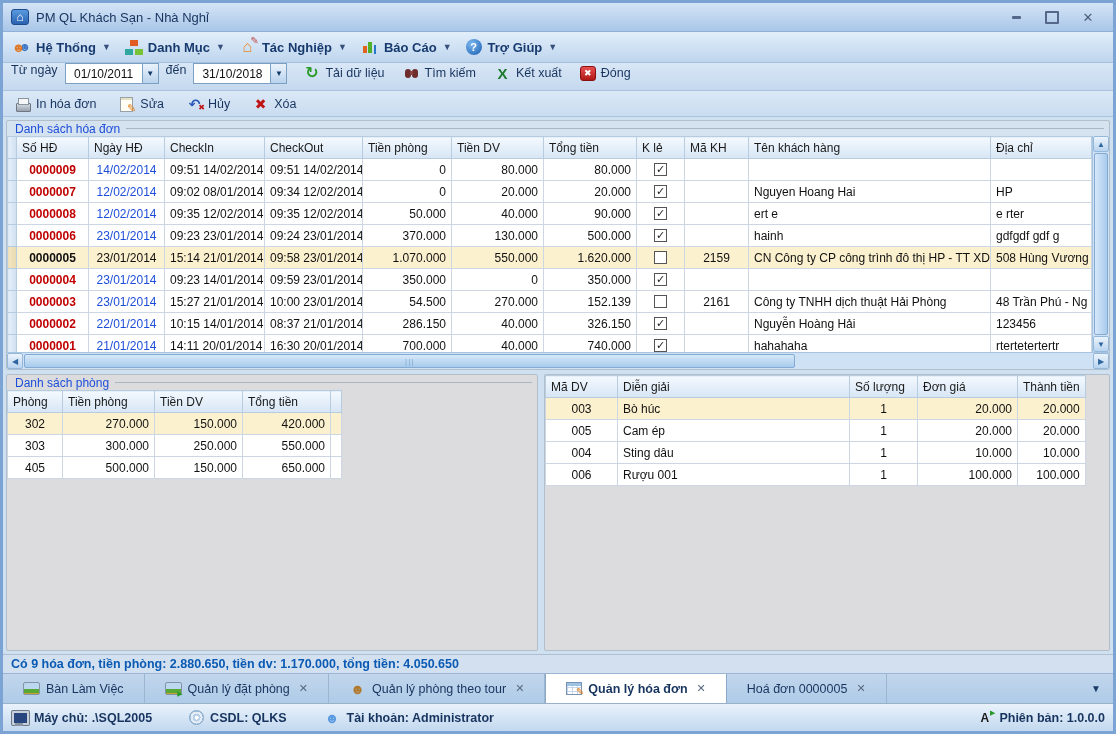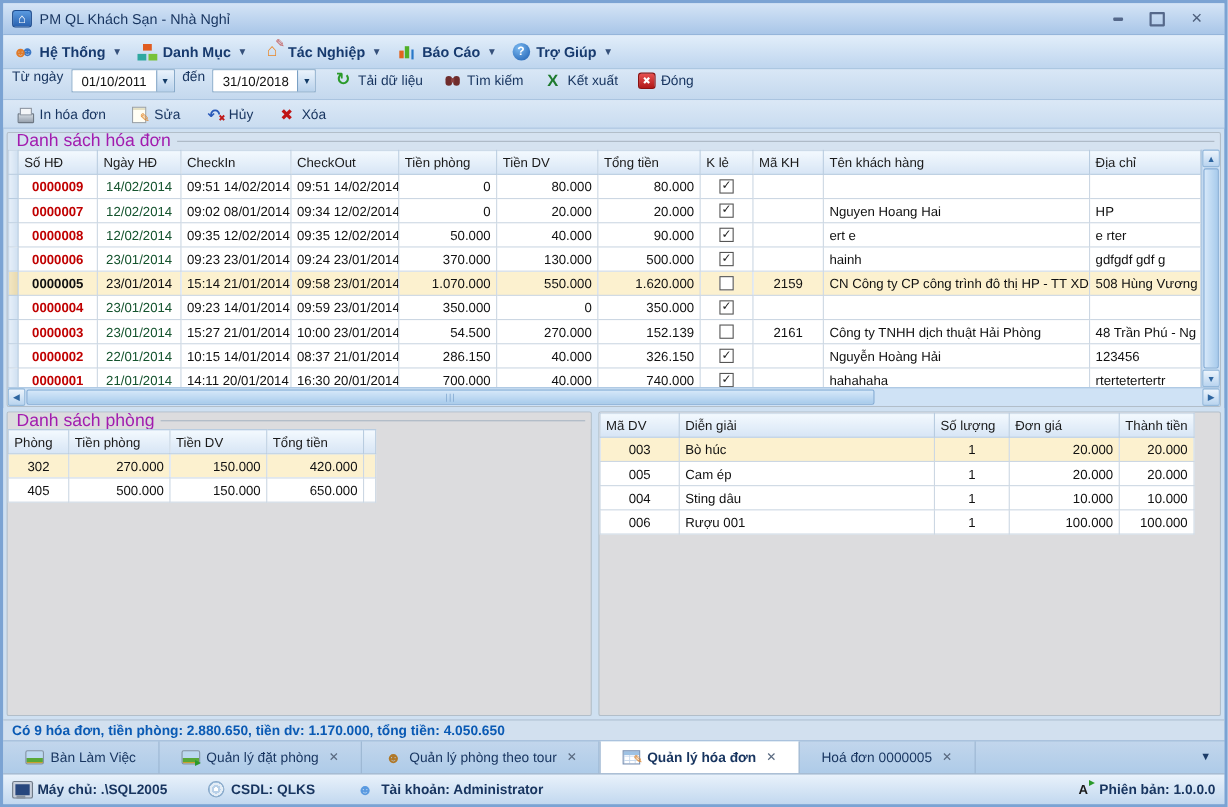--- a/index.html
+++ b/index.html
@@ -23,35 +23,35 @@
   
   .filterbar{height:28px;flex:none;background:linear-gradient(#d9e7f6,#c4d8ee);display:flex;align-items:flex-start;padding:0 8px;gap:7px;border-bottom:1px solid #aac4e0;font-size:12.5px;color:#17345f}
   .datebox{display:flex;border:1px solid #7aa0c4;background:#fff;height:21px;align-items:stretch}
   .datebox input{width:76px;border:none;outline:none;font-size:12px;text-align:center;color:#111;background:#fff}
   .drop{width:16px;background:linear-gradient(#eaf3fc,#b9d2ec);border-left:1px solid #7aa0c4;display:flex;align-items:center;justify-content:center;font-size:8px;color:#123a66}
   .tbtn{display:flex;align-items:center;gap:5px;color:#17345f;font-size:12.5px;padding:2px 5px;cursor:default;white-space:nowrap}
   .actionbar{height:26px;flex:none;background:linear-gradient(#dbe8f6,#c9dcf0);display:flex;align-items:center;padding:0 6px;gap:12px;border-bottom:1px solid #aac4e0}
 
   
   .gbox{border:1px solid #b2bec9;border-radius:2px;position:relative;display:flex;flex-direction:column;overflow:hidden}
-  .ghead{flex:none;height:15px;display:flex;align-items:center;gap:6px;padding-left:8px;font-size:16px;color:#a21caf}
+  .ghead{flex:none;height:15px;display:flex;align-items:center;gap:6px;padding-left:8px;font-size:12px;color:#1d4ed8}
   .ghead::after{content:"";flex:1;height:1px;background:#aab6c2;margin-right:5px}
 
   .invoice-section{flex:none;margin:3px 3px 1px 3px;height:250px;background:#d5e2f0}
   .grid-zone{flex:1;display:flex;min-height:0}
   .grid-clip{flex:1;overflow:hidden;background:#fff}
 
   
   table{border-collapse:collapse;table-layout:fixed;font-size:12px;background:#fff;width:100%}
   th{background:linear-gradient(#f3f9fe,#d7e5f5);border:1px solid #b8cce0;font-weight:normal;text-align:left;padding:1px 5px;height:22px;color:#1a1a1a;white-space:nowrap;overflow:hidden}
   td{border:1px solid #ccd7e3;padding:1px 5px;height:22px;white-space:nowrap;overflow:hidden;color:#111}
   td.ind,th.ind{background:linear-gradient(90deg,#e6eff9,#cfe0f1);border-color:#b8cce0;padding:0}
   .num{text-align:right}.ctr{text-align:center}.ctrn{text-align:center}
   td.id{color:#c00000;font-weight:bold;text-align:center}
-  td.date{color:#14532d;text-align:center}
+  td.date{color:#1d4ed8;text-align:center}
   tr.sel td{background:#fcf1cf}
   tr.sel td.ind{background:linear-gradient(90deg,#f2e6c2,#e8d9ae)}
   tr.sel td.id,tr.sel td.date{color:#101010}
   .cb{width:13px;height:13px;border:1px solid #555;background:#fff;margin:0 auto;display:flex;align-items:center;justify-content:center}
   .cb.on::before{content:"✓";font-size:11px;color:#222;font-weight:bold;line-height:1}
 
   
   .vscroll{width:17px;flex:none;background:#cfe2f5;display:flex;flex-direction:column;border-left:1px solid #a8c4e0}
   .sbtn{height:16px;flex:none;display:flex;align-items:center;justify-content:center;font-size:8px;color:#2f66a0;background:linear-gradient(#ecf4fc,#b9d4ef);border:1px solid #94b8da;border-radius:2px}
   .vthumb{flex:1;margin:1px 1px;background:linear-gradient(90deg,#d6e8f9,#a8cbec);border:1px solid #83abd4;border-radius:2px}
@@ -430,20 +430,27 @@
             </thead>
             <tbody>
               <tr class="sel">
                 <td class="ctr">302</td>
                 <td class="num">270.000</td>
                 <td class="num">150.000</td>
                 <td class="num">420.000</td>
                 <td></td>
               </tr>
               <tr>
+                <td class="ctr">303</td>
+                <td class="num">300.000</td>
+                <td class="num">250.000</td>
+                <td class="num">550.000</td>
+                <td></td>
+              </tr>
+              <tr>
                 <td class="ctr">405</td>
                 <td class="num">500.000</td>
                 <td class="num">150.000</td>
                 <td class="num">650.000</td>
                 <td></td>
               </tr>
             </tbody>
           </table>
         </div>
     </div>

